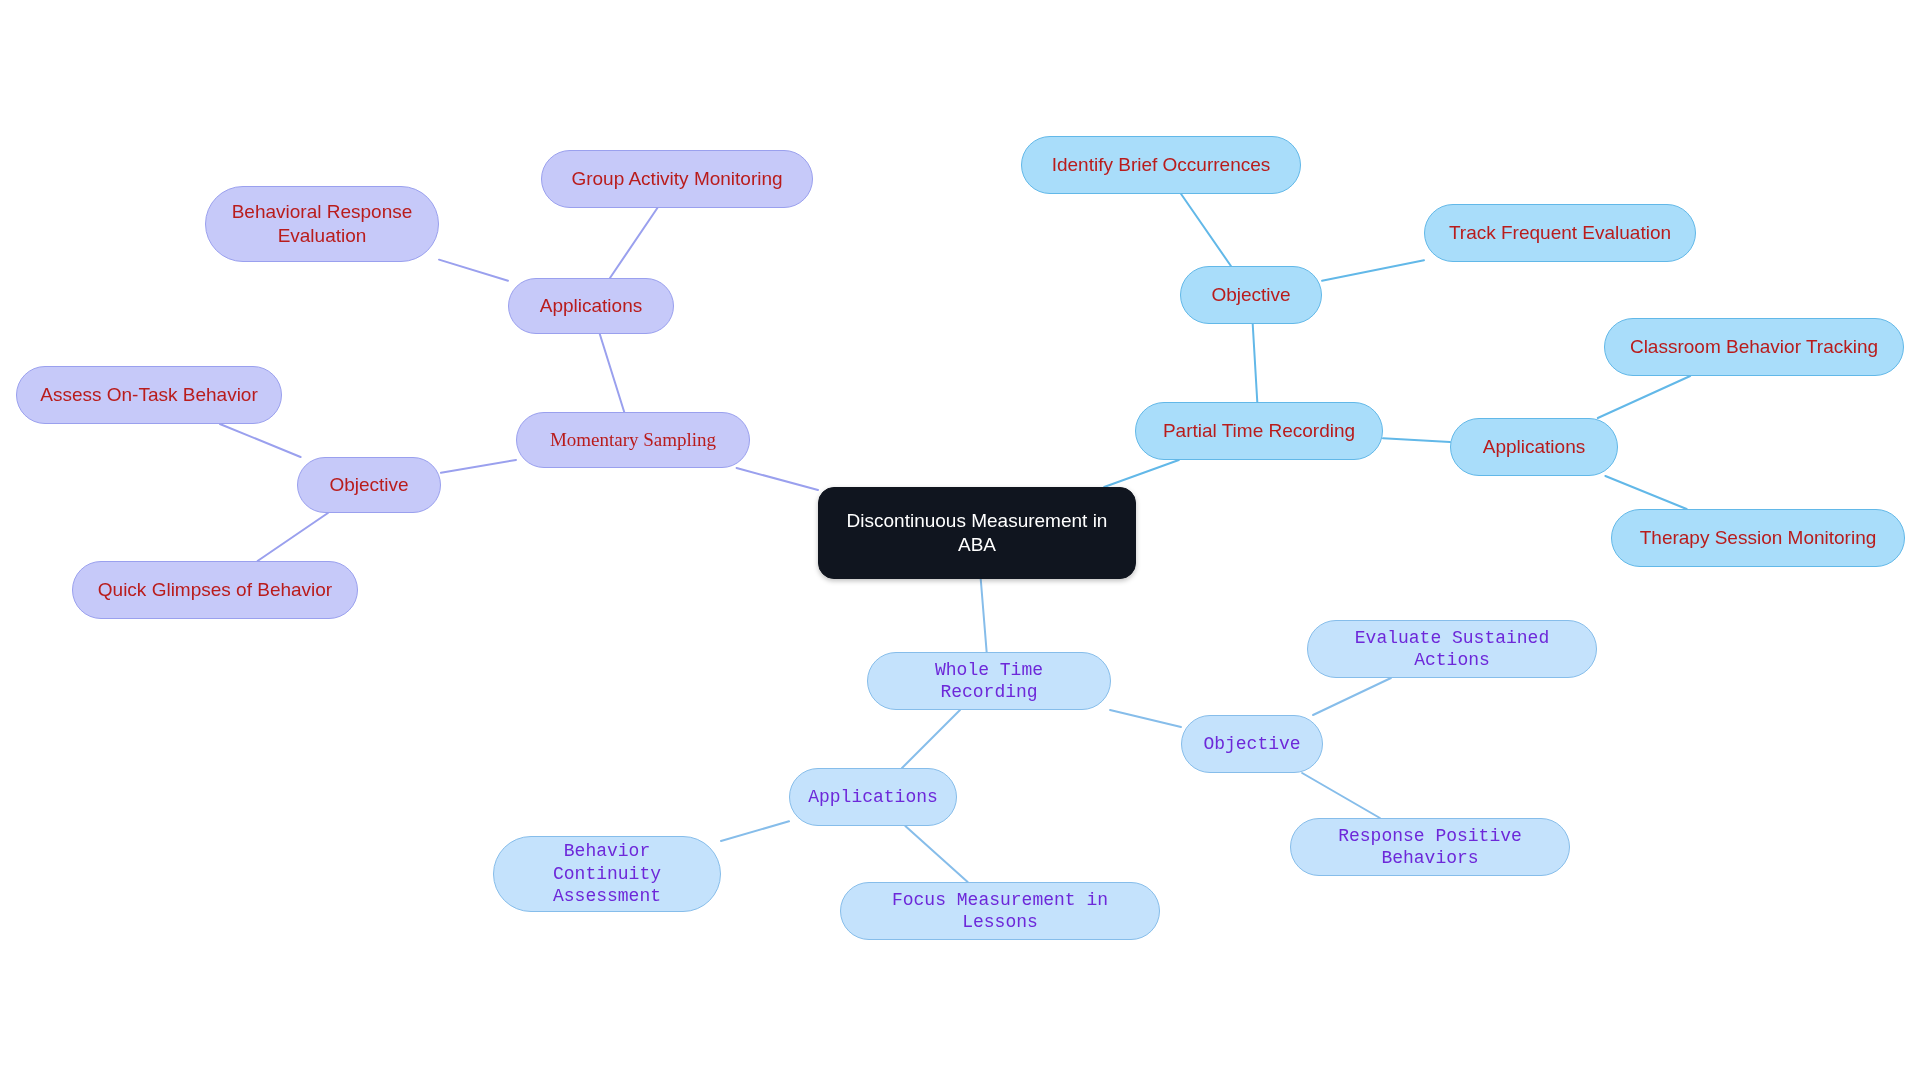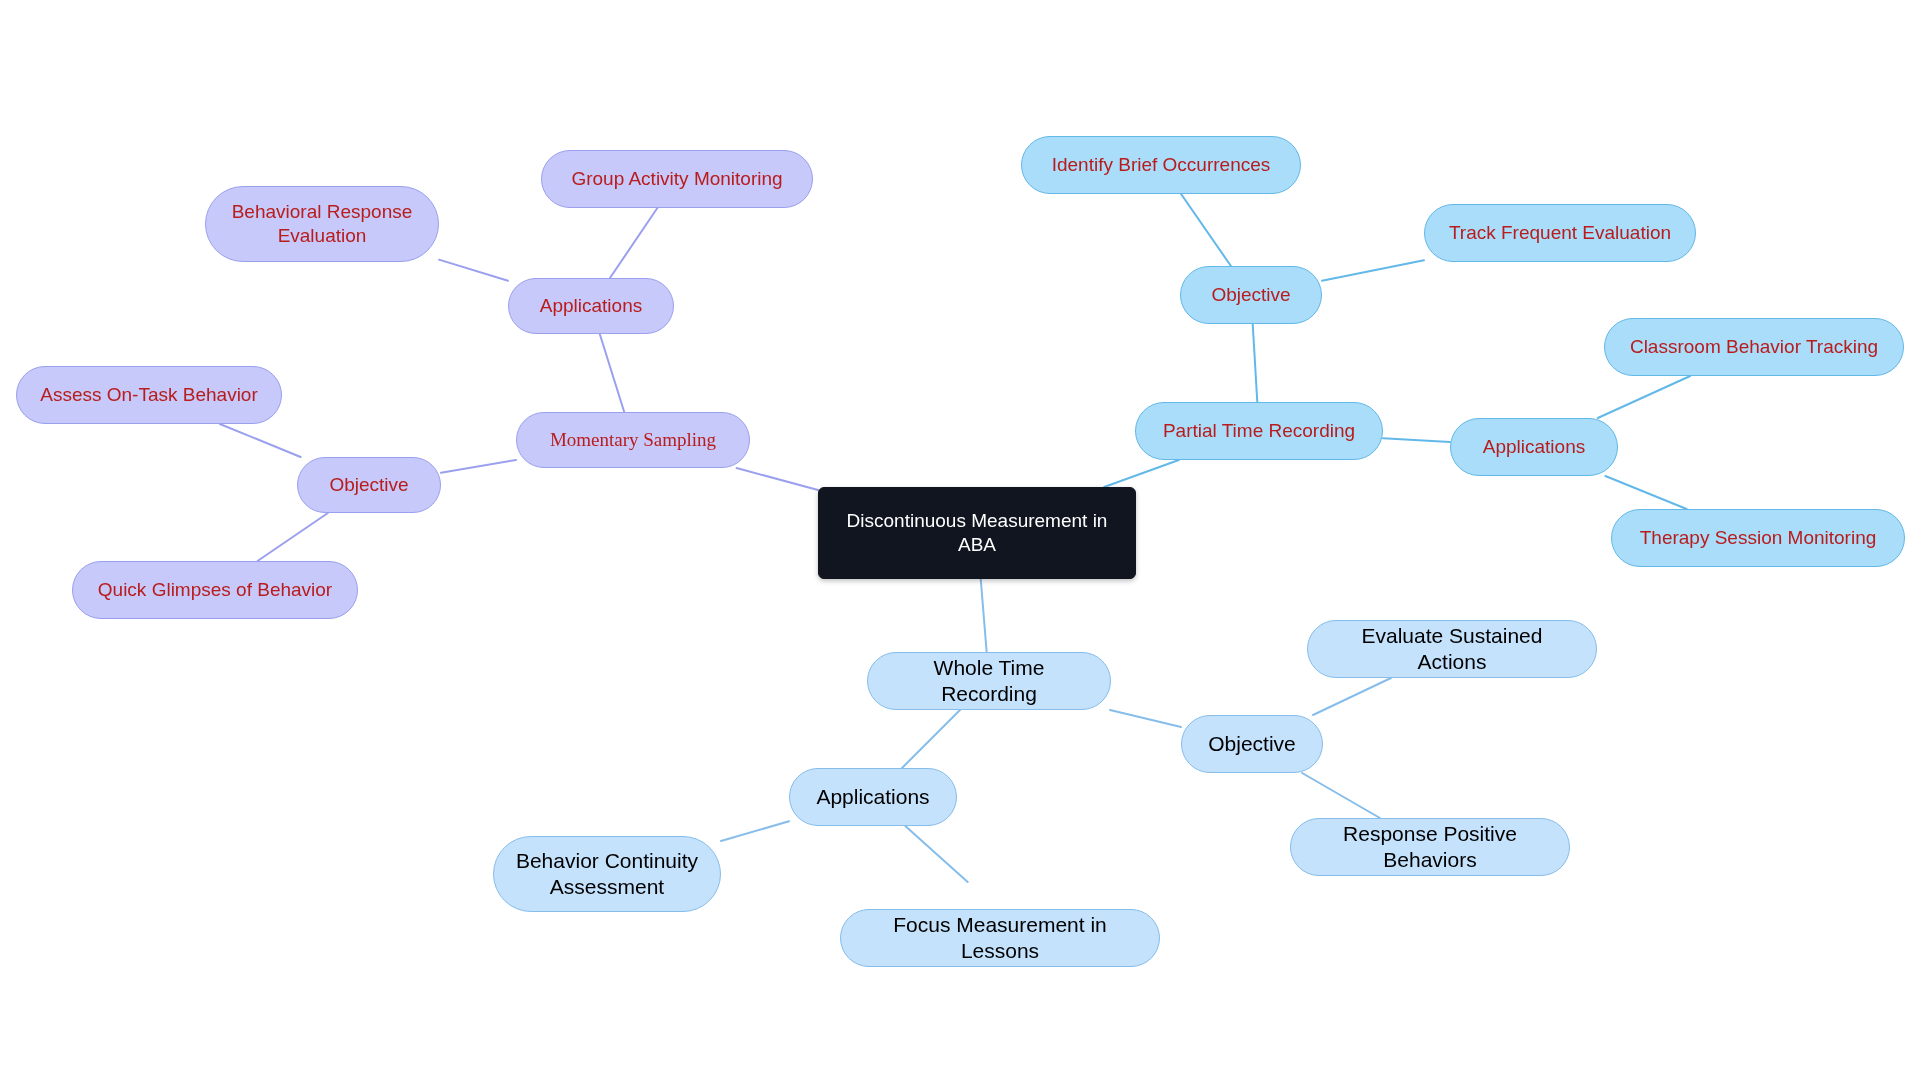--- a/index.html
+++ b/index.html
@@ -34,41 +34,42 @@
     border-style: solid;
     border-width: 1.5px;
     line-height: 1.25;
     padding: 0 18px;
     white-space: pre-line;
   }
   .node.root {
     background: #10151f;
     border-color: #10151f;
     color: #ffffff;
-    border-radius: 6px;
+    border-radius: 16px;
     font-size: 19px;
     box-shadow: 0 2px 5px rgba(0,0,0,0.25);
   }
   .node.purple {
     background: #c6c9f9;
     border-color: #9aa0ee;
     color: #b91c1c;
     font-size: 19px;
   }
   .node.blue-mid {
     background: #a9ddfa;
     border-color: #62b8e8;
     color: #b91c1c;
     font-size: 19px;
   }
   .node.blue-light {
     background: #c4e2fc;
     border-color: #86bdea;
-    color: #000000;
-    font-size: 21px;
+    color: #6d28d9;
+    font-size: 18px;
+    font-family: Liberation Mono, monospace;
   }
 </style>
 </head>
 <body>
 
 <div id="canvas">
   <svg id="edge-layer" viewBox="0 0 1920 1083" xmlns="http://www.w3.org/2000/svg">
       <line x1="818" y1="490.01453488372096" x2="736.5698924731183" y2="468" stroke="#9aa0ee" stroke-width="2" stroke-linecap="round"></line>
       <line x1="516" y1="459.9431818181818" x2="441" y2="472.72727272727275" stroke="#9aa0ee" stroke-width="2" stroke-linecap="round"></line>
       <line x1="300.55555555555554" y1="457" x2="219.8888888888889" y2="424" stroke="#9aa0ee" stroke-width="2" stroke-linecap="round"></line>
@@ -109,15 +110,15 @@
       <div class="node blue-mid" style="left: 1450px; top: 418px; width: 168px; height: 58px;">Applications</div>
       <div class="node blue-mid" style="left: 1604px; top: 318px; width: 300px; height: 58px;">Classroom Behavior Tracking</div>
       <div class="node blue-mid" style="left: 1611px; top: 509px; width: 294px; height: 58px;">Therapy Session Monitoring</div>
       <div class="node blue-light" style="left: 867px; top: 652px; width: 244px; height: 58px;">Whole Time Recording</div>
       <div class="node blue-light" style="left: 1181px; top: 715px; width: 142px; height: 58px;">Objective</div>
       <div class="node blue-light" style="left: 1307px; top: 620px; width: 290px; height: 58px;">Evaluate Sustained Actions</div>
       <div class="node blue-light" style="left: 1290px; top: 818px; width: 280px; height: 58px;">Response Positive Behaviors</div>
       <div class="node blue-light" style="left: 789px; top: 768px; width: 168px; height: 58px;">Applications</div>
       <div class="node blue-light" style="left: 493px; top: 836px; width: 228px; height: 76px;">Behavior Continuity
 Assessment</div>
-      <div class="node blue-light" style="left: 840px; top: 882px; width: 320px; height: 58px; margin-top: 27px;">Focus Measurement in Lessons</div>
+      <div class="node blue-light" style="left: 840px; top: 882px; width: 320px; height: 58px;">Focus Measurement in Lessons</div>
     </div>
 </div>
 
 </body></html>

